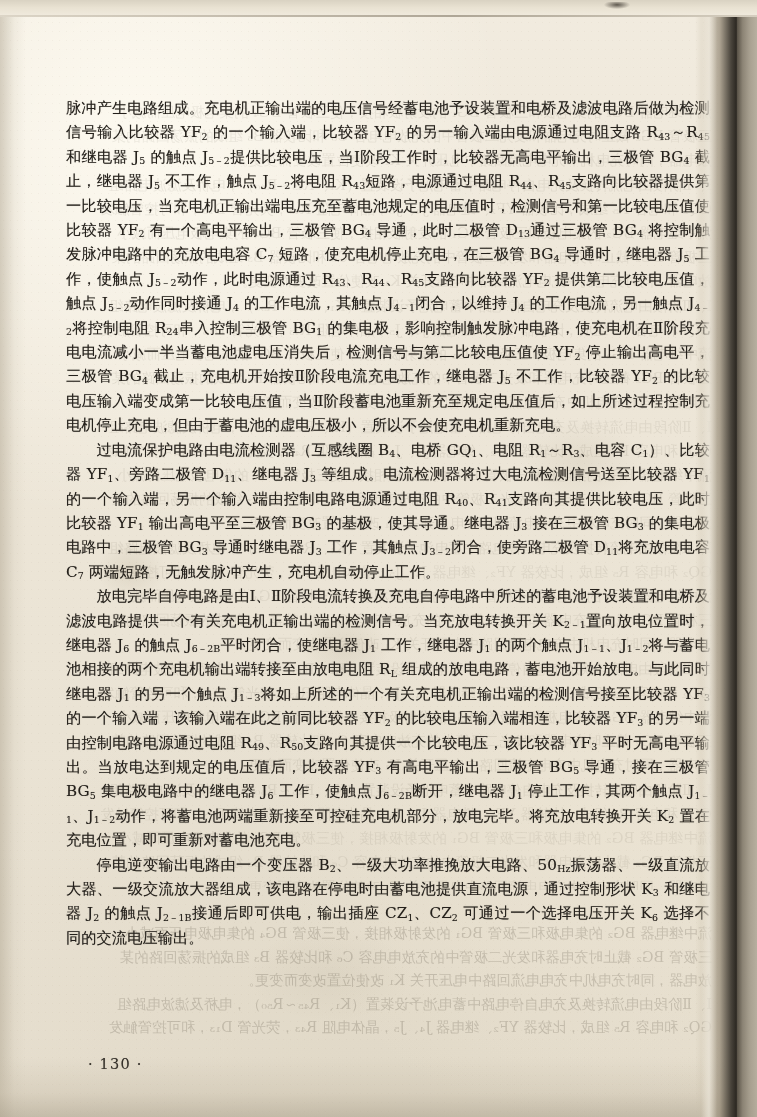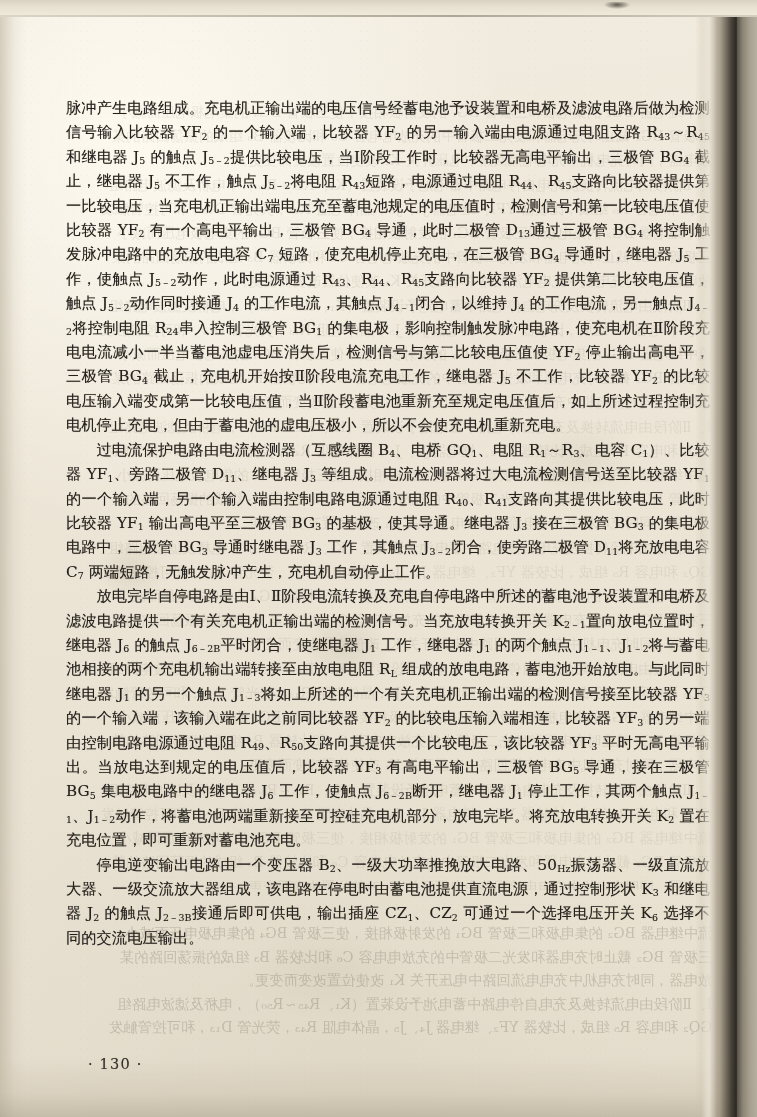--- a/index.html
+++ b/index.html
@@ -246,21 +246,21 @@
     <div>GQ₂ 和电容 R₅ 组成，比较器 YF₂、继电器 J₄、J₅，晶体电阻 R₄₃，荧光管 D₁₃，和可控管触发</div>
     <div>流中继电器 BG₂ 的集电极和三极管 BG₁ 的发射极相接，使三极管 BG₄ 的集电极电压而减小</div>
     <div>三极管 BG₂ 截止时充电器和发光二极管中的充放电电容 C₆ 和比较器 B₃ 组成的振荡回路的某</div>
     <div>放电器，同时充电机中充电电流回路中电压开关 K₁ 改使位置改变而变更。</div>
   </div>
 
   <div class="text-block">
     <p class="para">脉冲产生电路组成。充电机正输出端的电压信号经蓄电池予设装置和电桥及滤波电路后做为检测信号输入比较器 YF<sub>2</sub> 的一个输入端，比较器 YF<sub>2</sub> 的另一输入端由电源通过电阻支路 R<sub>43</sub>～R<sub>45</sub>和继电器 J<sub>5</sub> 的触点 J<sub>5－2</sub>提供比较电压，当Ⅰ阶段工作时，比较器无高电平输出，三极管 BG<sub>4</sub> 截止，继电器 J<sub>5</sub> 不工作，触点 J<sub>5－2</sub>将电阻 R<sub>43</sub>短路，电源通过电阻 R<sub>44</sub>、R<sub>45</sub>支路向比较器提供第一比较电压，当充电机正输出端电压充至蓄电池规定的电压值时，检测信号和第一比较电压值使比较器 YF<sub>2</sub> 有一个高电平输出，三极管 BG<sub>4</sub> 导通，此时二极管 D<sub>13</sub>通过三极管 BG<sub>4</sub> 将控制触发脉冲电路中的充放电电容 C<sub>7</sub> 短路，使充电机停止充电，在三极管 BG<sub>4</sub> 导通时，继电器 J<sub>5</sub> 工作，使触点 J<sub>5－2</sub>动作，此时电源通过 R<sub>43</sub>、R<sub>44</sub>、R<sub>45</sub>支路向比较器 YF<sub>2</sub> 提供第二比较电压值，触点 J<sub>5－2</sub>动作同时接通 J<sub>4</sub> 的工作电流，其触点 J<sub>4－1</sub>闭合，以维持 J<sub>4</sub> 的工作电流，另一触点 J<sub>4－2</sub>将控制电阻 R<sub>24</sub>串入控制三极管 BG<sub>1</sub> 的集电极，影响控制触发脉冲电路，使充电机在Ⅱ阶段充电电流减小一半当蓄电池虚电压消失后，检测信号与第二比较电压值使 YF<sub>2</sub> 停止输出高电平，三极管 BG<sub>4</sub> 截止，充电机开始按Ⅱ阶段电流充电工作，继电器 J<sub>5</sub> 不工作，比较器 YF<sub>2</sub> 的比较电压输入端变成第一比较电压值，当Ⅱ阶段蓄电池重新充至规定电压值后，如上所述过程控制充电机停止充电，但由于蓄电池的虚电压极小，所以不会使充电机重新充电。</p>
     <p class="para indent">过电流保护电路由电流检测器（互感线圈 B<sub>4</sub>、电桥 GQ<sub>1</sub>、电阻 R<sub>1</sub>～R<sub>3</sub>、电容 C<sub>1</sub>）、比较器 YF<sub>1</sub>、旁路二极管 D<sub>11</sub>、继电器 J<sub>3</sub> 等组成。电流检测器将过大电流检测信号送至比较器 YF<sub>1</sub> 的一个输入端，另一个输入端由控制电路电源通过电阻 R<sub>40</sub>、R<sub>41</sub>支路向其提供比较电压，此时比较器 YF<sub>1</sub> 输出高电平至三极管 BG<sub>3</sub> 的基极，使其导通。继电器 J<sub>3</sub> 接在三极管 BG<sub>3</sub> 的集电极电路中，三极管 BG<sub>3</sub> 导通时继电器 J<sub>3</sub> 工作，其触点 J<sub>3－2</sub>闭合，使旁路二极管 D<sub>11</sub>将充放电电容 C<sub>7</sub> 两端短路，无触发脉冲产生，充电机自动停止工作。</p>
     <p class="para indent">放电完毕自停电路是由Ⅰ、Ⅱ阶段电流转换及充电自停电路中所述的蓄电池予设装置和电桥及滤波电路提供一个有关充电机正输出端的检测信号。当充放电转换开关 K<sub>2－1</sub>置向放电位置时，继电器 J<sub>6</sub> 的触点 J<sub>6－2B</sub>平时闭合，使继电器 J<sub>1</sub> 工作，继电器 J<sub>1</sub> 的两个触点 J<sub>1－1</sub>、J<sub>1－2</sub>将与蓄电池相接的两个充电机输出端转接至由放电电阻 R<sub>L</sub> 组成的放电电路，蓄电池开始放电。与此同时继电器 J<sub>1</sub> 的另一个触点 J<sub>1－3</sub>将如上所述的一个有关充电机正输出端的检测信号接至比较器 YF<sub>3</sub> 的一个输入端，该输入端在此之前同比较器 YF<sub>2</sub> 的比较电压输入端相连，比较器 YF<sub>3</sub> 的另一端由控制电路电源通过电阻 R<sub>49</sub>、R<sub>50</sub>支路向其提供一个比较电压，该比较器 YF<sub>3</sub> 平时无高电平输出。当放电达到规定的电压值后，比较器 YF<sub>3</sub> 有高电平输出，三极管 BG<sub>5</sub> 导通，接在三极管 BG<sub>5</sub> 集电极电路中的继电器 J<sub>6</sub> 工作，使触点 J<sub>6－2B</sub>断开，继电器 J<sub>1</sub> 停止工作，其两个触点 J<sub>1－1</sub>、J<sub>1－2</sub>动作，将蓄电池两端重新接至可控硅充电机部分，放电完毕。将充放电转换开关 K<sub>2</sub> 置在充电位置，即可重新对蓄电池充电。</p>
-    <p class="para indent">停电逆变输出电路由一个变压器 B<sub>2</sub>、一级大功率推挽放大电路、50<sub>Hz</sub>振荡器、一级直流放大器、一级交流放大器组成，该电路在停电时由蓄电池提供直流电源，通过控制形状 K<sub>3</sub> 和继电器 J<sub>2</sub> 的触点 J<sub>2－3B</sub>接通后即可供电，输出插座 CZ<sub>1</sub>、CZ<sub>2</sub> 可通过一个选择电压开关 K<sub>6</sub> 选择不同的交流电压输出。</p>
+    <p class="para indent">停电逆变输出电路由一个变压器 B<sub>2</sub>、一级大功率推挽放大电路、50<sub>Hz</sub>振荡器、一级直流放大器、一级交流放大器组成，该电路在停电时由蓄电池提供直流电源，通过控制形状 K<sub>3</sub> 和继电器 J<sub>2</sub> 的触点 J<sub>2－1B</sub>接通后即可供电，输出插座 CZ<sub>1</sub>、CZ<sub>2</sub> 可通过一个选择电压开关 K<sub>6</sub> 选择不同的交流电压输出。</p>
   </div>
 
   <div class="bleed bleed-bottom">
     <div>流中继电器 BG₂ 的集电极和三极管 BG₁ 的发射极相接，使三极管 BG₄ 的集电极电压而减小</div>
     <div>三极管 BG₂ 截止时充电器和发光二极管中的充放电电容 C₆ 和比较器 B₃ 组成的振荡回路的某</div>
     <div>放电器，同时充电机中充电电流回路中电压开关 K₁ 改使位置改变而变更。</div>
     <div>Ⅰ、Ⅱ阶段由电流转换及充电自停电路中蓄电池予设装置（K₁、R₄₅～R₅₀），电桥及滤波电路组</div>
     <div>GQ₂ 和电容 R₅ 组成，比较器 YF₂、继电器 J₄、J₅，晶体电阻 R₄₃，荧光管 D₁₃，和可控管触发</div>
   </div>
 

